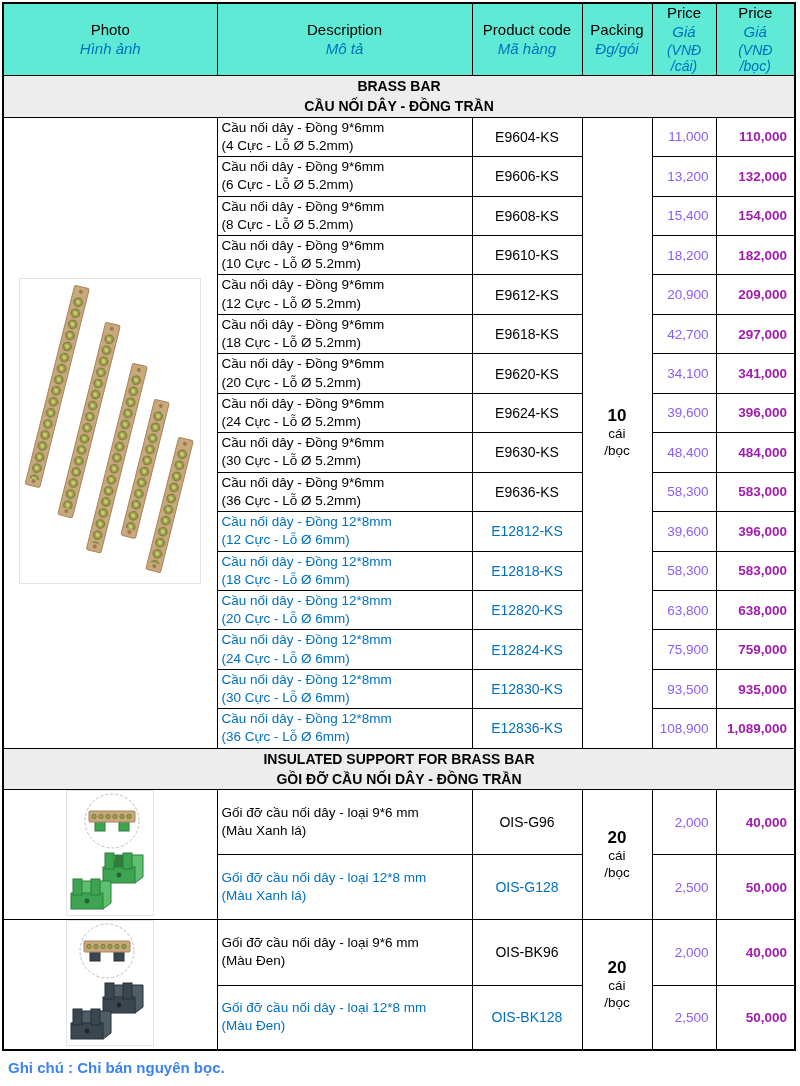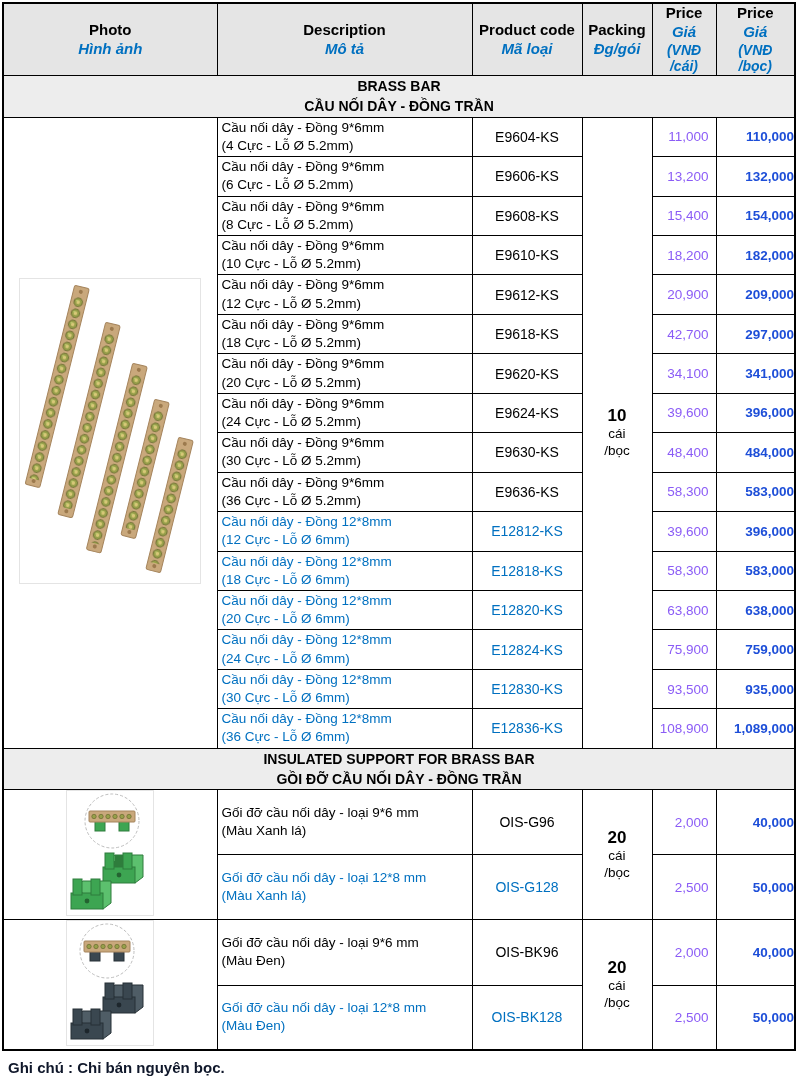--- a/index.html
+++ b/index.html
@@ -6,42 +6,42 @@
   .page{position:relative;width:800px;height:1086px;background:#fff;
         font-family:"Liberation Sans", sans-serif;color:#000;overflow:hidden;}
   table.price-table{position:absolute;left:2px;top:2px;width:794px;
         border-collapse:collapse;table-layout:fixed;border:2px solid #000;}
   td,th{border:1.5px solid #000;padding:0;vertical-align:middle;overflow:hidden;}
   
   col.c-photo{width:214px}col.c-desc{width:255px}col.c-code{width:110px}
   col.c-pack{width:70px}col.c-p1{width:64px}col.c-p2{width:79px}
   
   tr.hdr-row{height:68px}
-  th{font-weight:bold;text-align:center;background:#e5e5e5;}
+  th{font-weight:normal;text-align:center;background:#5eead4;}
   .h-en{font-size:15px;color:#000;line-height:1.25;}
   .h-vi{font-size:15px;color:#0070C0;font-style:italic;line-height:1.25;}
   .h-sub{font-size:14px;color:#0070C0;font-style:italic;line-height:1.2;}
   
   tr.sec-row{height:40px}
   td.section-title{background:#ededed;text-align:center;font-weight:bold;font-size:14px;line-height:1.45;}
   
   tr.s1-row{height:38.8px}
   tr.s2-row{height:50px}
   td.cell-desc{padding:1px 3px 1px 4px;font-size:13.5px;line-height:1.35;text-align:left;}
   td.cell-code{text-align:center;font-size:14px;}
   td.cell-unit{text-align:right;padding-right:7px;font-size:13.5px;color:#8b5cf6;}
-  td.cell-pack-price{text-align:right;font-size:13.5px;color:#1d4ed8;font-weight:bold;}
+  td.cell-pack-price{text-align:right;padding-right:7px;font-size:13.5px;color:#a21caf;font-weight:bold;}
   tr[data-variant="blue"] .cell-desc, tr[data-variant="blue"] .cell-code{color:#0070C0;}
   td.cell-packing{text-align:center;}
   .pack-qty{font-size:17px;font-weight:bold;line-height:1.2;}
   .pack-line{font-size:13.5px;line-height:1.25;}
   td.cell-photo{text-align:center;vertical-align:middle;background:#fff;}
   .photo-frame{display:inline-block;border:1px solid #e4e4e4;background:#fff;line-height:0;}
   
-  .note{position:absolute;left:8px;top:1059px;color:#0f172a;font-weight:bold;font-size:15px;}
+  .note{position:absolute;left:8px;top:1059px;color:#3b82f6;font-weight:bold;font-size:15px;}
 </style>
 </head>
 <body>
 
 <div class="page">
 <table class="price-table">
   <colgroup>
     <col class="c-photo">
         <col class="c-desc">
         <col class="c-code">
@@ -55,21 +55,21 @@
     <th>
       <div class="h-en">Photo</div>
       <div class="h-vi">Hình ảnh</div>
     </th>
     <th>
       <div class="h-en">Description</div>
       <div class="h-vi">Mô tả</div>
     </th>
     <th>
       <div class="h-en">Product code</div>
-      <div class="h-vi">Mã loại</div>
+      <div class="h-vi">Mã hàng</div>
     </th>
     <th>
       <div class="h-en">Packing</div>
       <div class="h-vi">Đg/gói</div>
     </th>
     <th>
       <div class="h-en">Price</div>
       <div class="h-vi">Giá</div>
       <div class="h-sub">(VNĐ</div>
       <div class="h-sub">/cái)</div>

